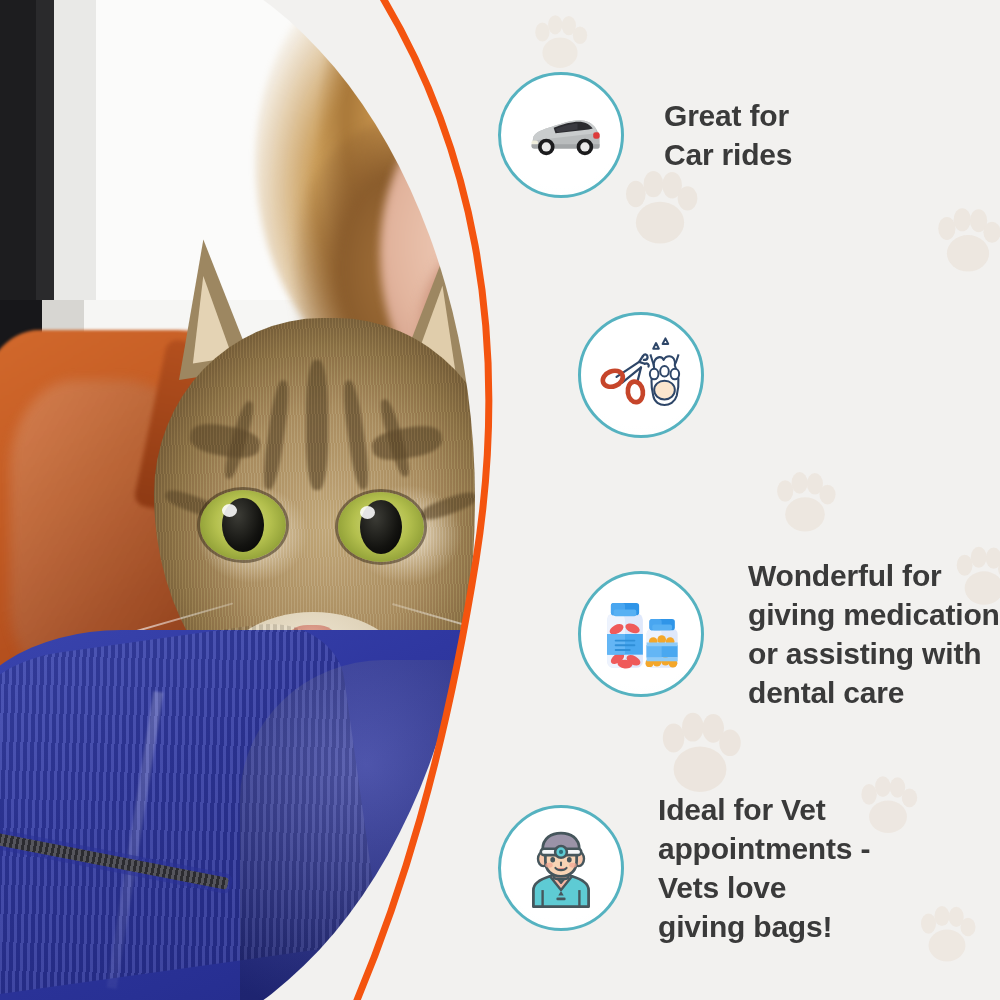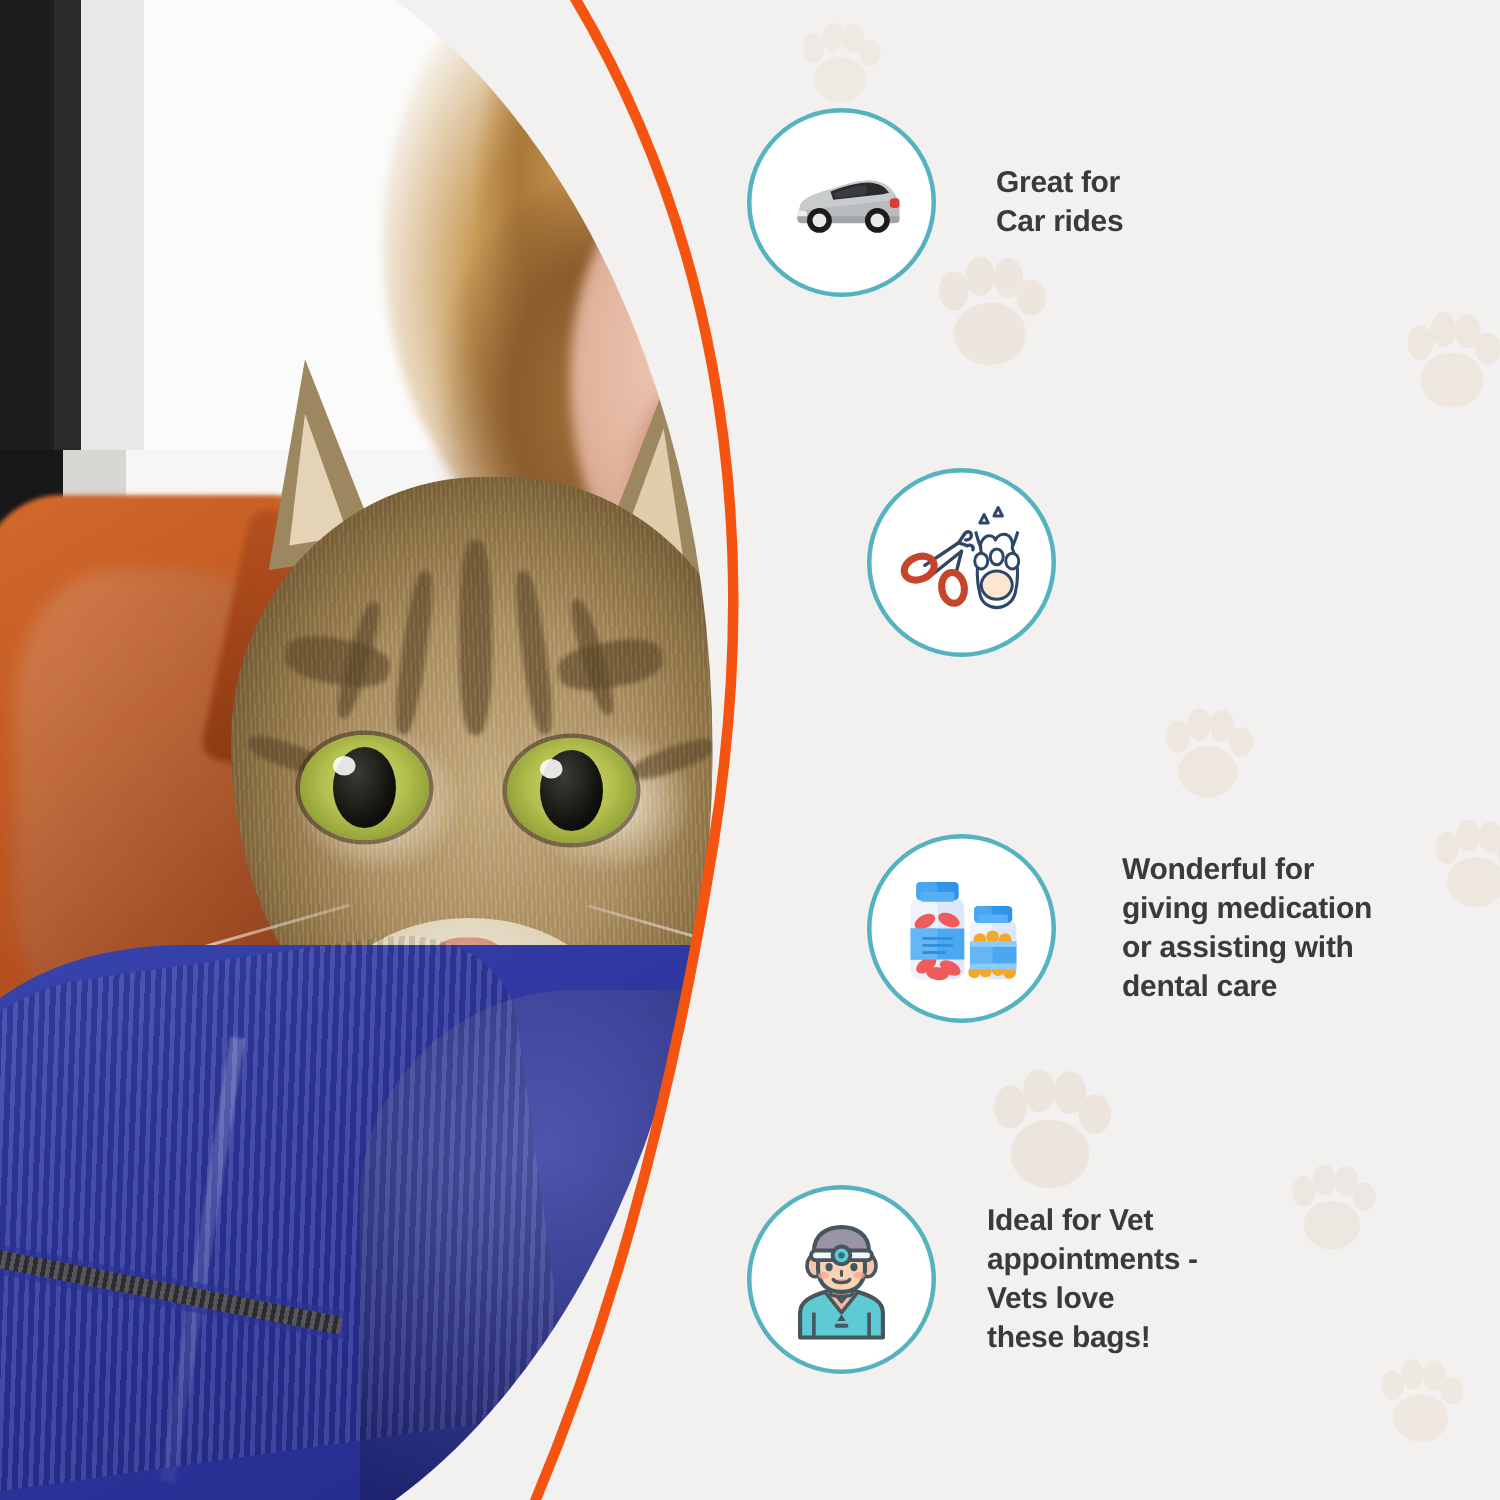--- a/index.html
+++ b/index.html
@@ -190,21 +190,21 @@
     background:radial-gradient(circle at 50% 42%,#ffffff 0%,#ffffff 66%,#fafdfd 100%);
     border:3px solid #55b2c0;
     box-sizing:border-box;
     display:flex;align-items:center;justify-content:center;
     flex:0 0 126px;
   }
   .badge svg{display:block;}
   .ftext{
     margin-left:44px;
     color:#3a3a3a;
-    font-size:20px;
+    font-size:30px;
     line-height:1.30;
     font-weight:700;
     letter-spacing:-.2px;
     white-space:pre-line;
   }
   #f1{left:498px;top:72px;}
   #f2{left:578px;top:312px;}
   #f3{left:578px;top:556px;}
   #f4{left:498px;top:790px;}
   #f1 .ftext{margin-left:40px;}
@@ -490,17 +490,17 @@
           <path d="M30 30 C30 17 40 12 50 12 C60 12 70 17 70 30 L70 32 L30 32 Z" fill="#9b93a8" stroke="#46565c" stroke-width="3" stroke-linejoin="round"></path>
 
           <rect x="28" y="29" width="44" height="7" rx="3.4" fill="#f4f6f8" stroke="#46565c" stroke-width="2.8"></rect>
           <circle cx="50" cy="32.5" r="6.4" fill="#5ecbd4" stroke="#46565c" stroke-width="2.8"></circle>
           <circle cx="50" cy="32.5" r="2.3" fill="#2f6f7a"></circle>
         </svg>
       </div>
       <div class="ftext">Ideal for Vet
 appointments -
 Vets love
-these bags!</div>
+giving bags!</div>
     </div>
 
   </div>
 </div>
 
 </body></html>

